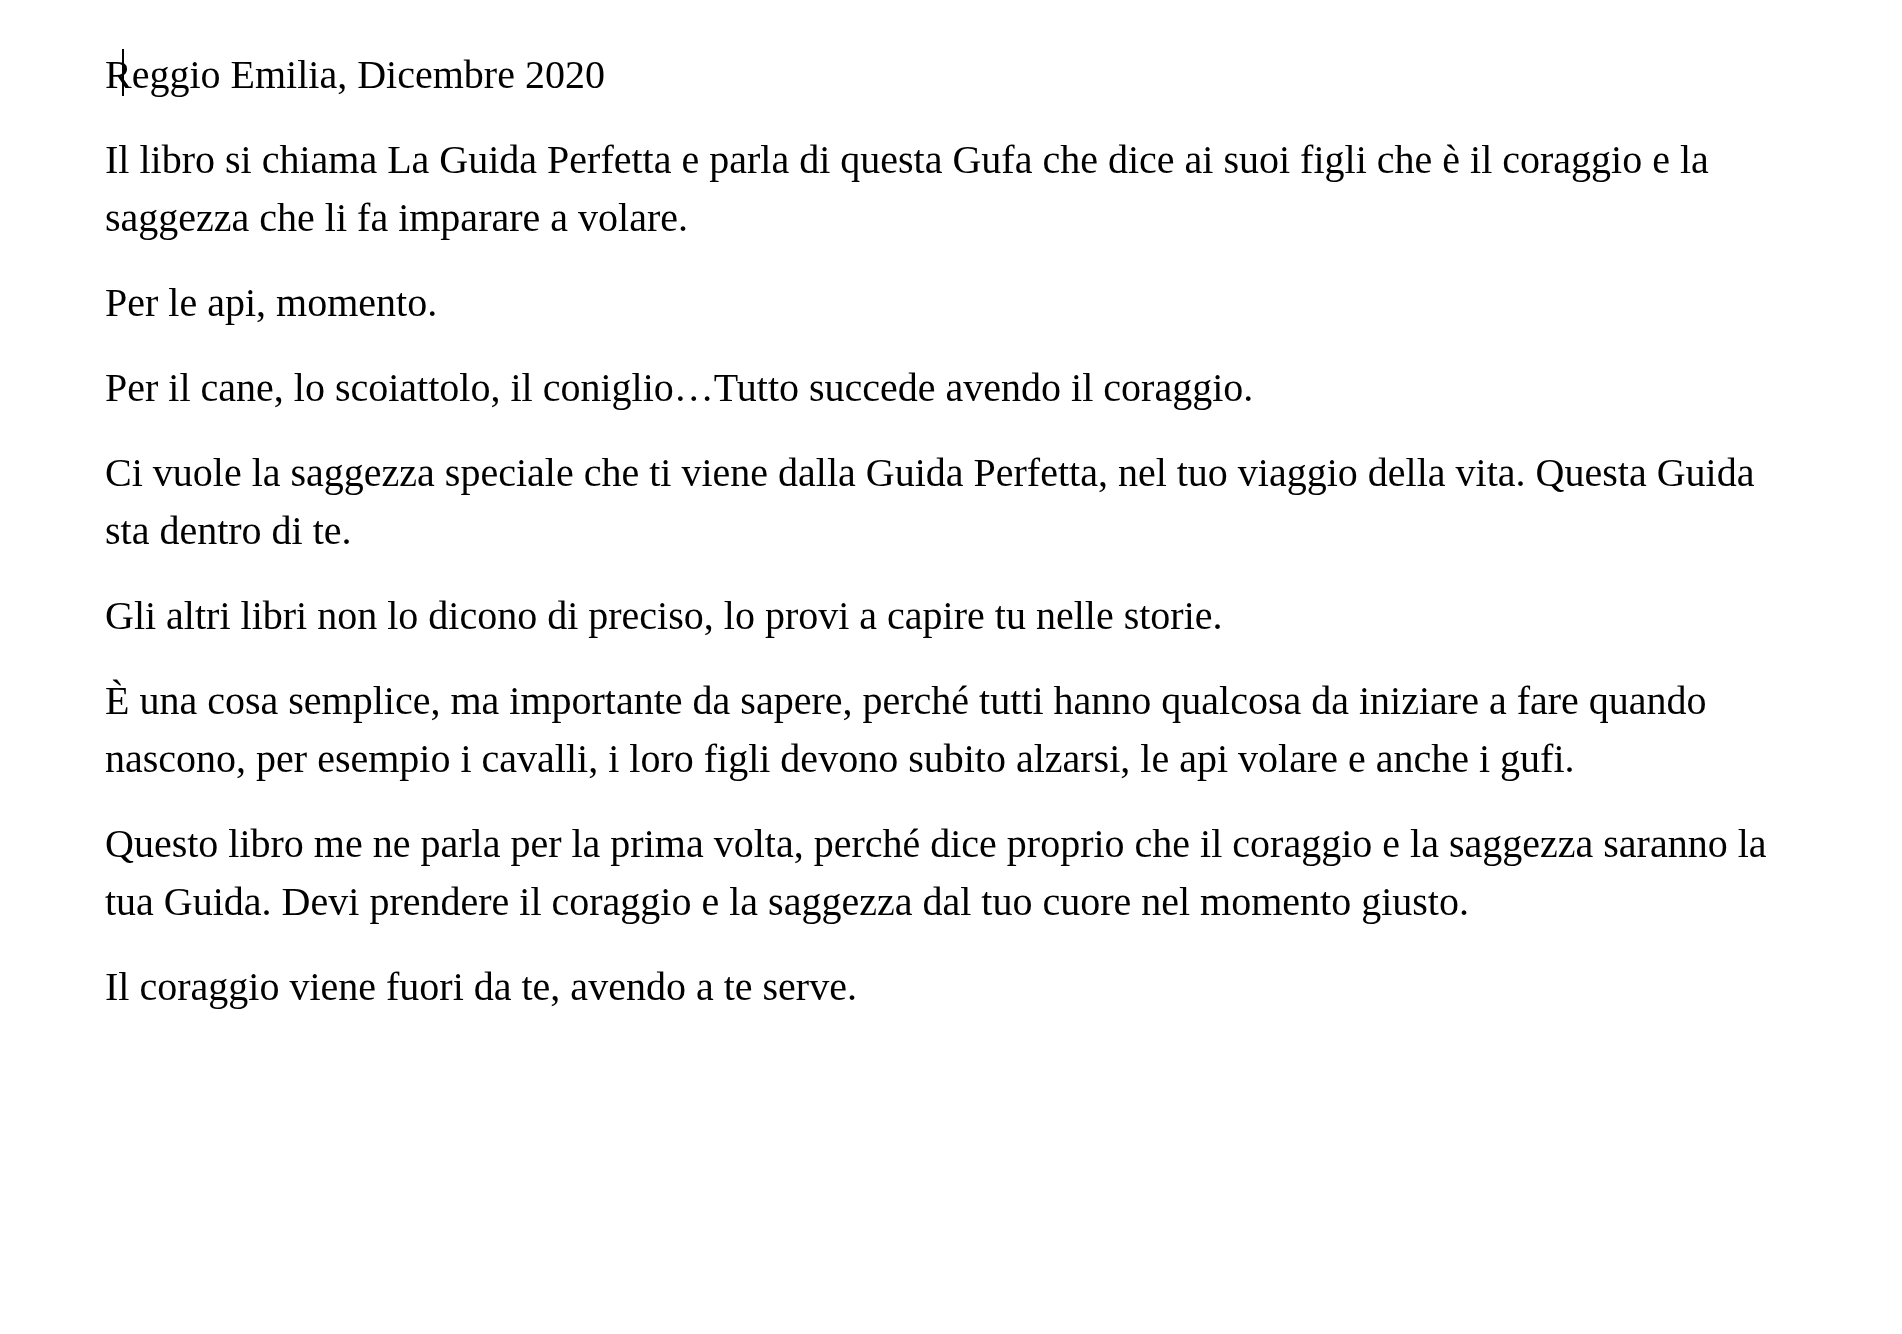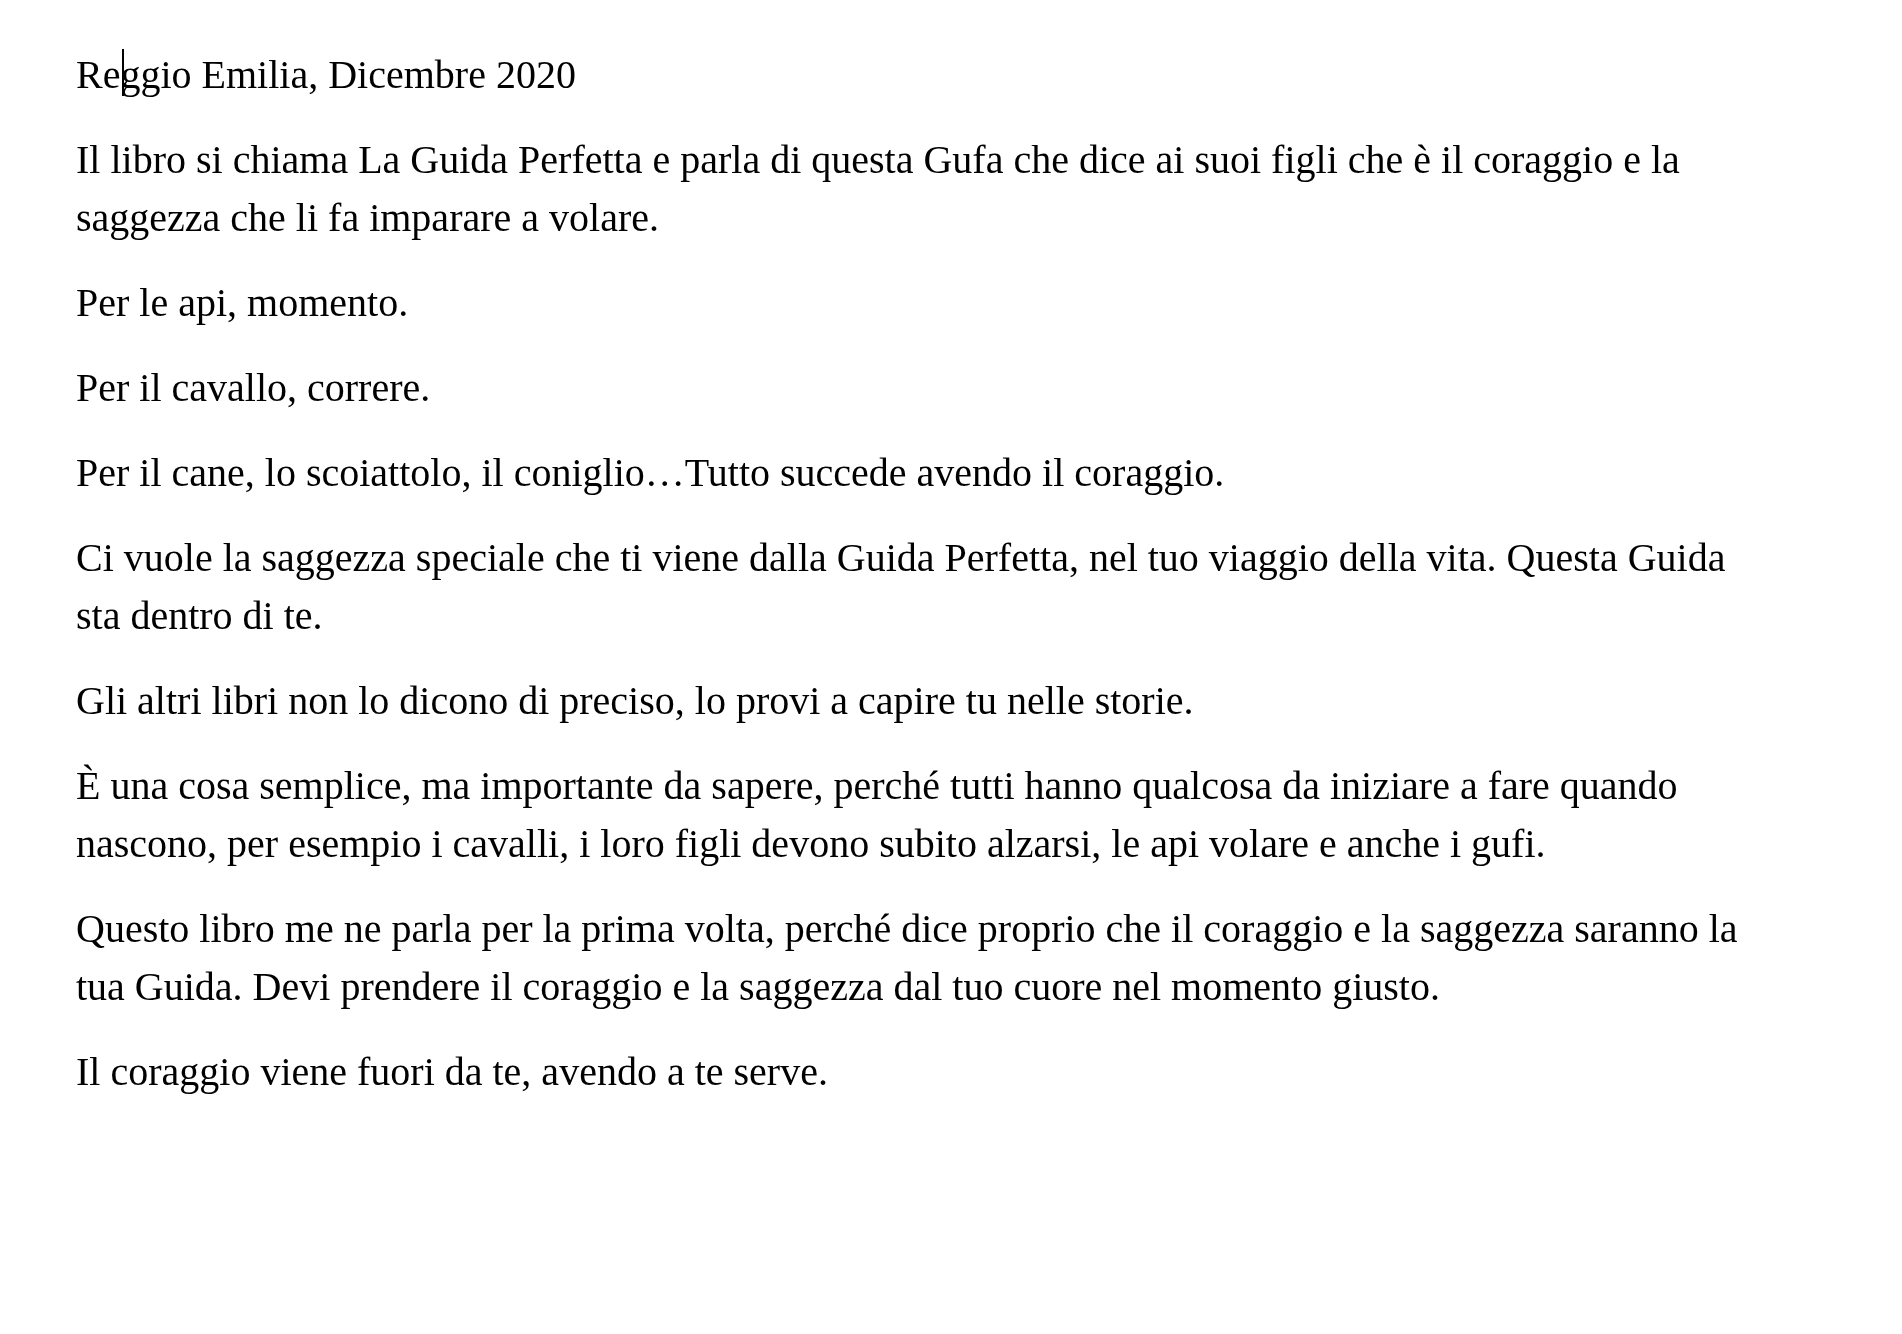--- a/index.html
+++ b/index.html
@@ -8,21 +8,21 @@
     background: #ffffff;
     width: 1902px;
     height: 1334px;
     overflow: hidden;
   }
   .page {
     position: relative;
     box-sizing: border-box;
     width: 1902px;
     height: 1334px;
-    padding: 46px 70px 0 76px;
+    padding: 46px 70px 0 105px;
     background: #ffffff;
     color: #000000;
     font-family: "Liberation Serif", "DejaVu Serif", serif;
     cursor: text;
   }
   .textcol {
     width: 1700px;
   }
   .dateline,
   .doc-title,
@@ -51,21 +51,20 @@
 </head>
 <body>
 
 <div class="page">
   <span class="caret" style="display: block;"></span>
   <div class="textcol">
     <p class="dateline">Reggio Emilia, Dicembre 2020</p>
     <div id="paragraph-container">
         <p class="para">Il libro si chiama La Guida Perfetta e parla di questa Gufa che dice ai suoi figli che è il coraggio e la saggezza che li fa imparare a volare.</p>
         <p class="para">Per le api, momento.</p>
-        <p class="para">Per il cavallo, correre.</p>
         <p class="para">Per il cane, lo scoiattolo, il coniglio…Tutto succede avendo il coraggio.</p>
         <p class="para">Ci vuole la saggezza speciale che ti viene dalla Guida Perfetta, nel tuo viaggio della vita. Questa Guida sta dentro di te.</p>
         <p class="para">Gli altri libri non lo dicono di preciso, lo provi a capire tu nelle storie.</p>
         <p class="para">È una cosa semplice, ma importante da sapere, perché tutti hanno qualcosa da iniziare a fare quando nascono, per esempio i cavalli, i loro figli devono subito alzarsi, le api volare e anche i gufi.</p>
         <p class="para">Questo libro me ne parla per la prima volta, perché dice proprio che il coraggio e la saggezza saranno la tua Guida. Devi prendere il coraggio e la saggezza dal tuo cuore nel momento giusto.</p>
         <p class="para">Il coraggio viene fuori da te, avendo a te serve.</p>
       </div>
   </div>
 </div>
 

